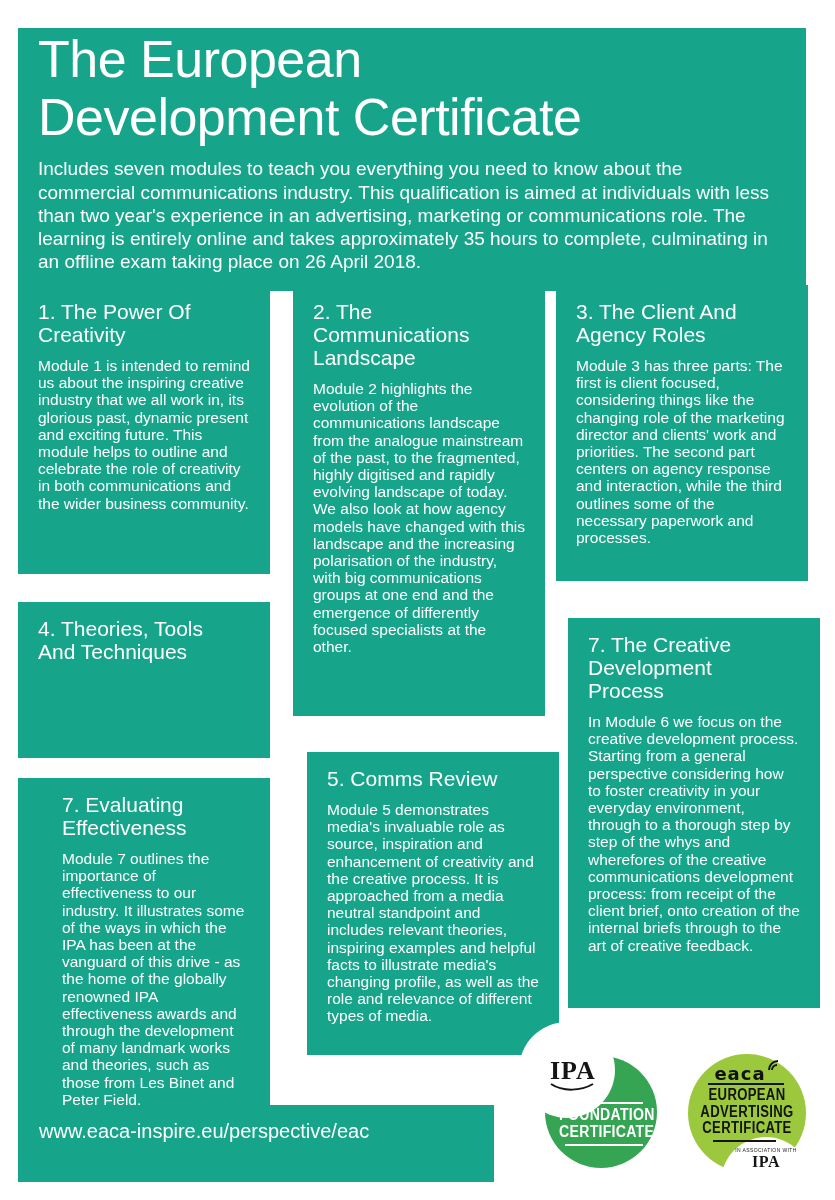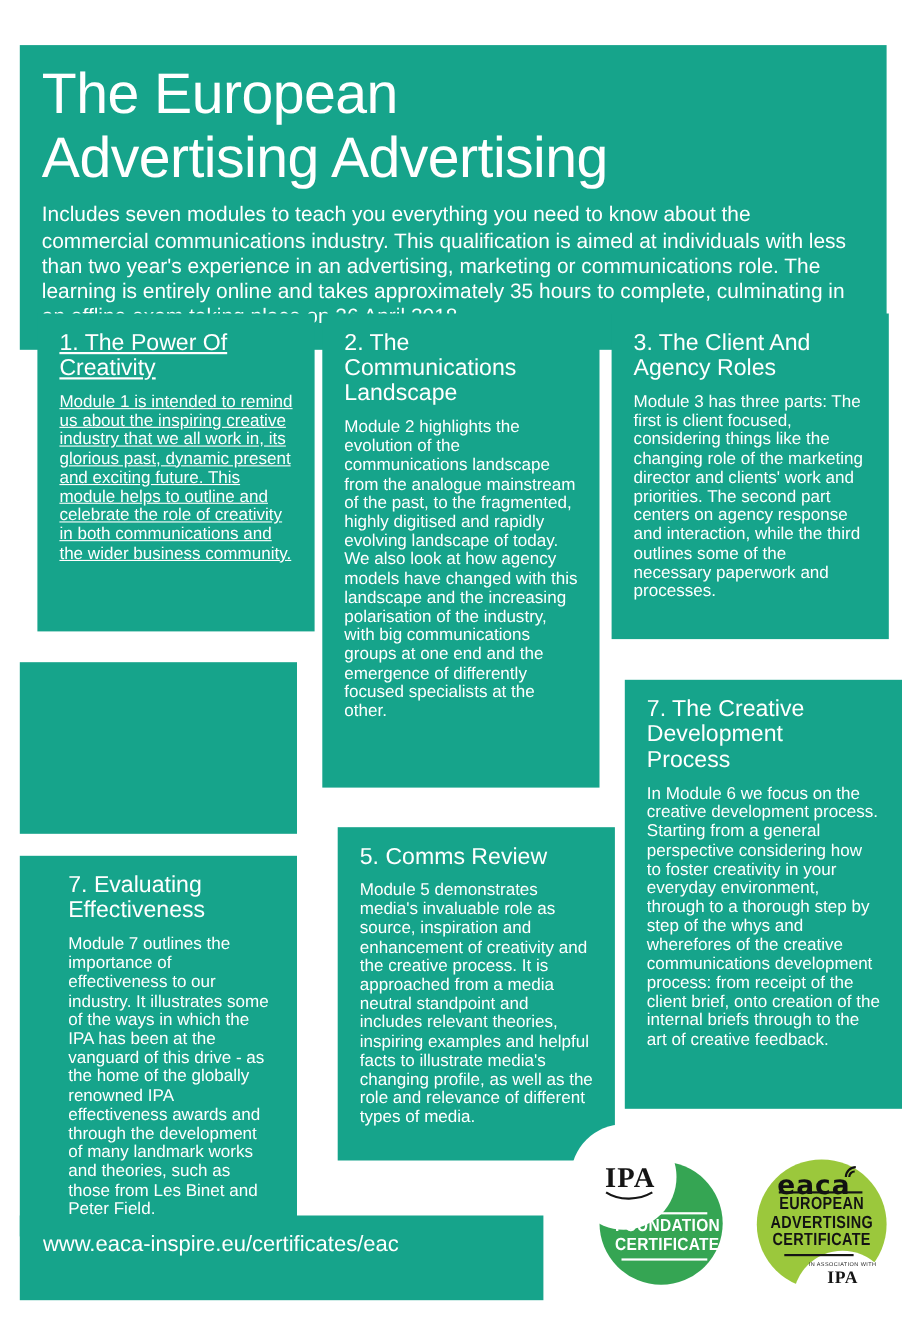--- a/index.html
+++ b/index.html
@@ -12,41 +12,41 @@
     height: 1200px;
     background: #ffffff;
     overflow: hidden;
   }
 
   .teal { background: #16A48B; color: #ffffff; }
 
   
   .header {
     position: absolute;
-    left: 18px; top: 41px; width: 788px;
-    padding: 16px 22px 18px 20px;
+    left: 18px; top: 28px; width: 788px;
+    padding: 2px 22px 18px 20px;
   }
   .title { margin: 0; font-weight: 300; font-size: 52px; line-height: 1.12; letter-spacing: -0.5px; }
   .title-line { display: block; }
   .intro { margin: 11px 0 0 0; font-size: 19px; line-height: 1.22; font-weight: 400; }
 
   
   .module {
     position: absolute;
     width: 252px;
     padding: 15px 20px 16px 20px;
   }
   .module-heading {
     margin: 0 0 11px 0;
     font-size: 21px; line-height: 23px; font-weight: 400;
     padding-right: 28px;
   }
   .module-body { margin: 0; font-size: 15.5px; line-height: 17.2px; }
 
-  .m1 { left: 34px;  top: 285px; min-height: 289px; text-decoration: underline; }
+  .m1 { left: 18px;  top: 285px; min-height: 289px; }
   .m2 { left: 293px; top: 285px; min-height: 431px; }
   .m3 { left: 556px; top: 285px; min-height: 296px; }
   .m4 { left: 18px;  top: 602px; min-height: 156px; }
   .m5 { left: 307px; top: 752px; min-height: 303px; }
   .m6 { left: 568px; top: 618px; min-height: 390px; }
   .m7 { left: 18px;  top: 778px; min-height: 310px; padding-left: 44px; }
 
   
   .footer {
     position: absolute;
@@ -75,21 +75,21 @@
     transform: scaleX(0.88);
   }
   .ipa-label span { display: block; }
 
   
   .logo-eaca { position: absolute; left: 688px; top: 1054px; width: 118px; height: 118px; }
   .eaca-circle { position: absolute; left: 0; top: 0; width: 118px; height: 118px; border-radius: 50%; background: #9BC83C; }
   .eaca-bite { position: absolute; left: 33px; top: 83px; width: 90px; height: 90px; border-radius: 50%; background: #ffffff; }
   .eaca-wordmark {
     position: absolute; left: 0; right: 14px; top: 9px;
-    text-align: center; font-weight: 700; font-size: 24px; color: #111111;
+    text-align: center; font-weight: 700; font-size: 18px; color: #111111;
     letter-spacing: 1px; font-family: "DejaVu Sans", sans-serif;
   }
   .eaca-waves { position: absolute; left: 79px; top: 4px; }
   .eaca-rule { position: absolute; height: 2px; background: #151515; }
   .eaca-rule-top { left: 20px; right: 22px; top: 29px; }
   .eaca-rule-bottom { left: 25px; right: 30px; top: 86px; }
   .eaca-label {
     position: absolute; left: 1px; right: 1px; top: 33px;
     text-align: center; color: #131313; font-weight: 700;
     font-size: 16px; line-height: 16.5px; letter-spacing: 0.4px;
@@ -109,60 +109,61 @@
   }
 </style>
 </head>
 <body>
 
 <div class="page">
 
   <header class="header teal">
     <h1 class="title">
       <span class="title-line">The European</span>
-      <span class="title-line">Advertising Advertising</span>
+      <span class="title-line">Development Certificate</span>
     </h1>
     <p class="intro">Includes seven modules to teach you everything you need to know about the commercial communications industry. This qualification is aimed at individuals with less than two year's experience in an advertising, marketing or communications role. The learning is entirely online and takes approximately 35 hours to complete, culminating in an offline exam taking place on 26 April 2018.</p>
   </header>
 
   <section class="module teal m1">
     <h2 class="module-heading">1. The Power Of Creativity</h2>
     <p class="module-body">Module 1 is intended to remind us about the inspiring creative industry that we all work in, its glorious past, dynamic present and exciting future. This module helps to outline and celebrate the role of creativity in both communications and the wider business community.</p>
   </section>
 
   <section class="module teal m2">
     <h2 class="module-heading">2. The Communications Landscape</h2>
     <p class="module-body">Module 2 highlights the evolution of the communications landscape from the analogue mainstream of the past, to the fragmented, highly digitised and rapidly evolving landscape of today. We also look at how agency models have changed with this landscape and the increasing polarisation of the industry, with big communications groups at one end and the emergence of differently focused specialists at the other.</p>
   </section>
 
   <section class="module teal m3">
     <h2 class="module-heading">3. The Client And Agency Roles</h2>
     <p class="module-body">Module 3 has three parts: The first is client focused, considering things like the changing role of the marketing director and clients' work and priorities. The second part centers on agency response and interaction, while the third outlines some of the necessary paperwork and processes.</p>
   </section>
 
   <section class="module teal m4">
+    <h2 class="module-heading">4. Theories, Tools And Techniques</h2>
   </section>
 
   <section class="module teal m5">
     <h2 class="module-heading">5. Comms Review</h2>
     <p class="module-body">Module 5 demonstrates media's invaluable role as source, inspiration and enhancement of creativity and the creative process. It is approached from a media neutral standpoint and includes relevant theories, inspiring examples and helpful facts to illustrate media's changing profile, as well as the role and relevance of different types of media.</p>
   </section>
 
   <section class="module teal m6">
     <h2 class="module-heading">7. The Creative Development Process</h2>
     <p class="module-body">In Module 6 we focus on the creative development process. Starting from a general perspective considering how to foster creativity in your everyday environment, through to a thorough step by step of the whys and wherefores of the creative communications development process: from receipt of the client brief, onto creation of the internal briefs through to the art of creative feedback.</p>
   </section>
 
   <section class="module teal m7">
     <h2 class="module-heading">7. Evaluating Effectiveness</h2>
     <p class="module-body">Module 7 outlines the importance of effectiveness to our industry. It illustrates some of the ways in which the IPA has been at the vanguard of this drive - as the home of the globally renowned IPA effectiveness awards and through the development of many landmark works and theories, such as those from Les Binet and Peter Field.</p>
   </section>
 
   <footer class="footer teal">
-    <div>www.eaca-inspire.eu/certificates/eac</div>
+    <div>www.eaca-inspire.eu/perspective/eac</div>
   </footer>
 
   <div class="logo-ipa">
     <div class="ipa-circle"></div>
     <div class="ipa-bite"></div>
     <div class="ipa-wordmark">IPA</div>
     <svg class="ipa-swash" width="46" height="10" viewBox="0 0 46 10">
       <path d="M2 2 C 14 10, 32 9, 44 2" stroke="#151515" stroke-width="2" fill="none"></path>
     </svg>
     <div class="ipa-rule ipa-rule-top"></div>

